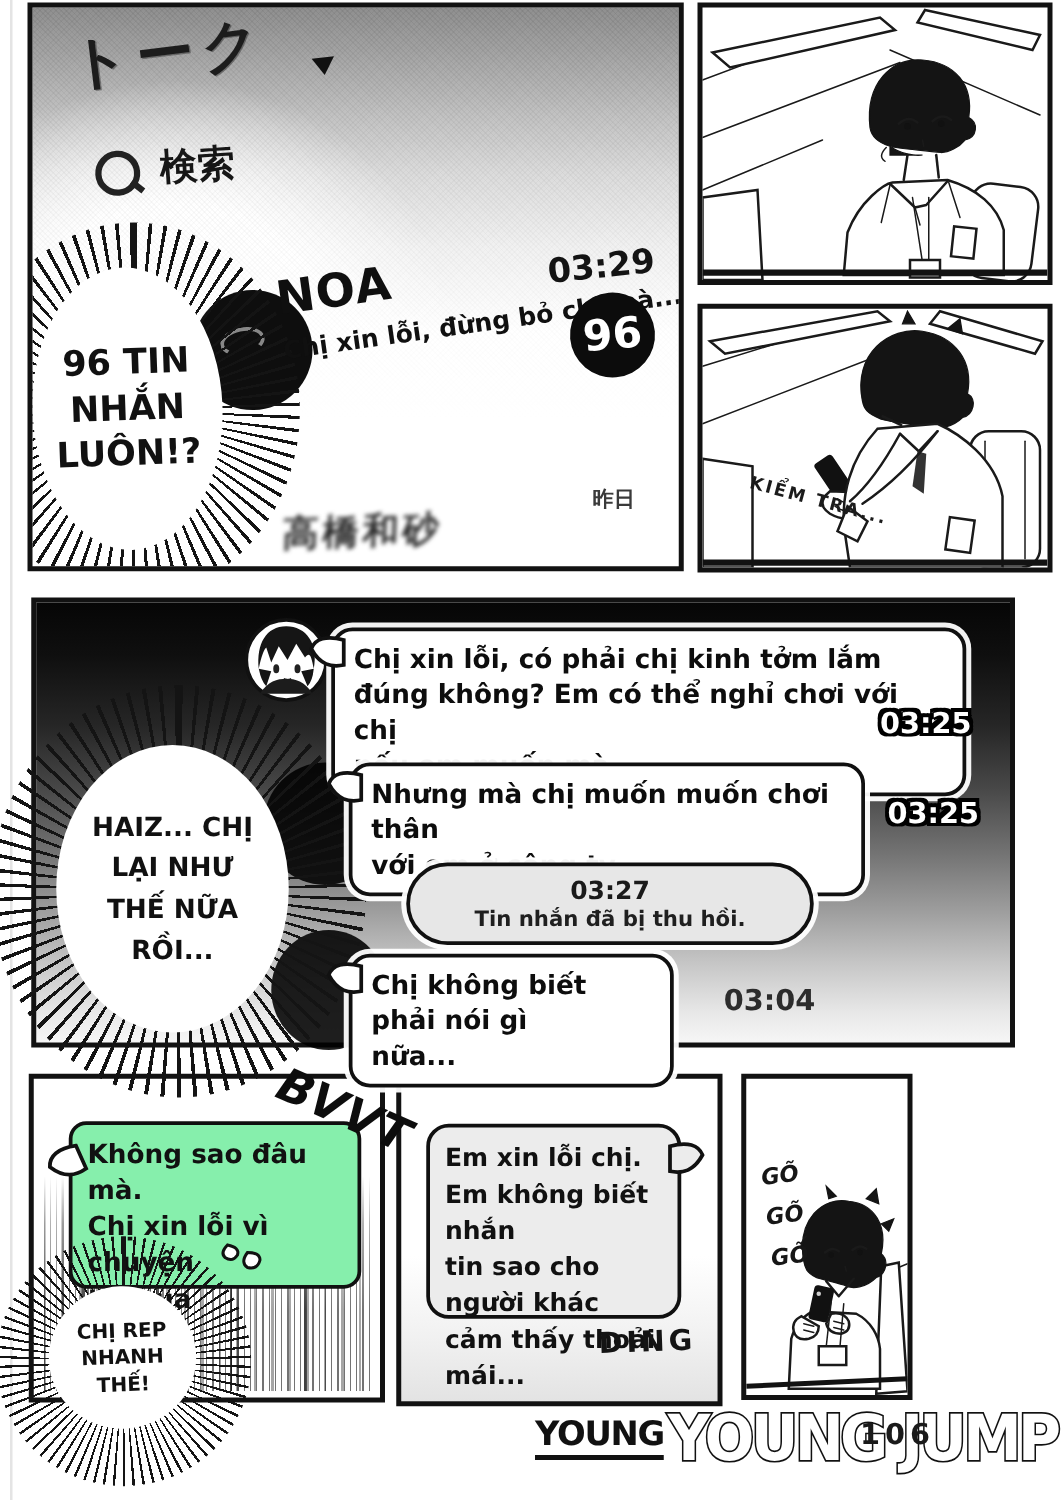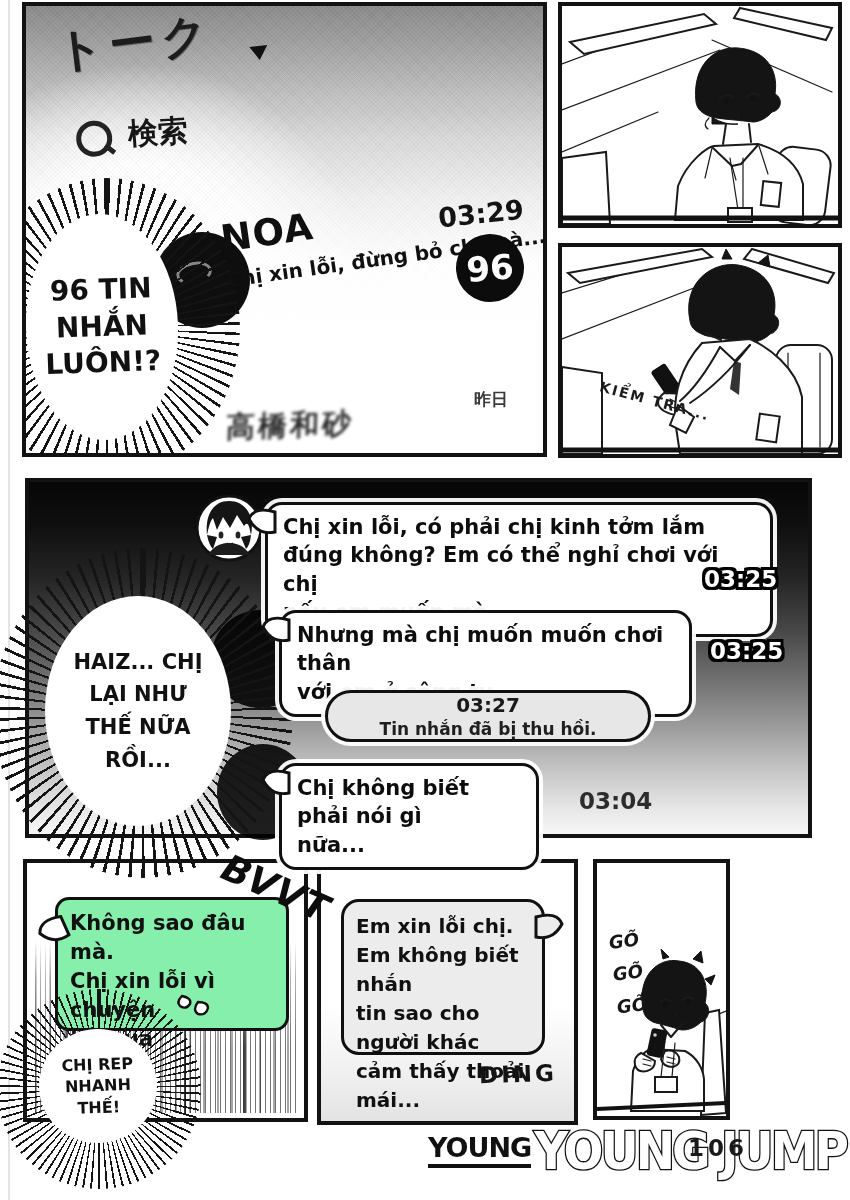--- a/index.html
+++ b/index.html
@@ -70,21 +70,21 @@
     font-size:21px;line-height:1.35;font-weight:600;color:#0d0d0d;z-index:2;}
   .msg .tail{position:absolute;left:-21px;top:3px;width:30px;height:28px;}
   .msg1{left:236px;top:20px;width:508px;}
   .msg2{left:250px;top:128px;width:413px;}
   .msg3{left:250px;top:281px;width:260px;}
   .ts-dark-bg{position:absolute;font-size:23px;font-weight:800;color:#fff;z-index:2;
     text-shadow:-3px -3px 0 #000,3px -3px 0 #000,-3px 3px 0 #000,3px 3px 0 #000,
       -3px 0 0 #000,3px 0 0 #000,0 -3px 0 #000,0 3px 0 #000;}
   .ts1{left:675px;top:84px;} .ts2{left:681px;top:156px;}
   .ts3{position:absolute;left:550px;top:306px;font-size:23px;font-weight:800;color:#2c2c2c;z-index:2;}
-  .recall{position:absolute;left:296px;top:208px;width:326px;height:52px;background:#e7e7e7;
+  .recall{position:absolute;left:296px;top:208px;width:326px;height:66px;background:#e7e7e7;
     border:3px solid #101010;border-radius:999px;box-shadow:0 0 0 4px rgba(255,255,255,.95);
     display:flex;flex-direction:column;align-items:center;justify-content:center;z-index:2;box-sizing:border-box;}
   .recall-time{font-size:20px;font-weight:800;color:#1a1a1a;}
   .recall-text{font-size:17px;font-weight:700;color:#1f1f1f;margin-top:2px;}
   .blob{position:absolute;border-radius:50%;background:#000;opacity:.88;z-index:0;}
   .haiz-burst{left:-36px;top:66px;width:300px;height:330px;z-index:1;}
   .haiz-shout{left:16px;top:114px;width:186px;height:230px;z-index:1;font-size:21px;line-height:1.55;font-weight:800;text-align:center;}
 
   
   .bl{left:23px;top:859px;width:285px;height:263px;overflow:visible;}

